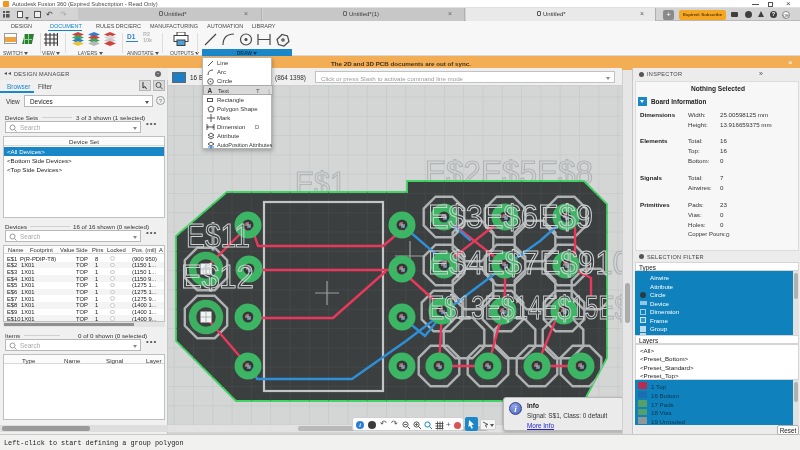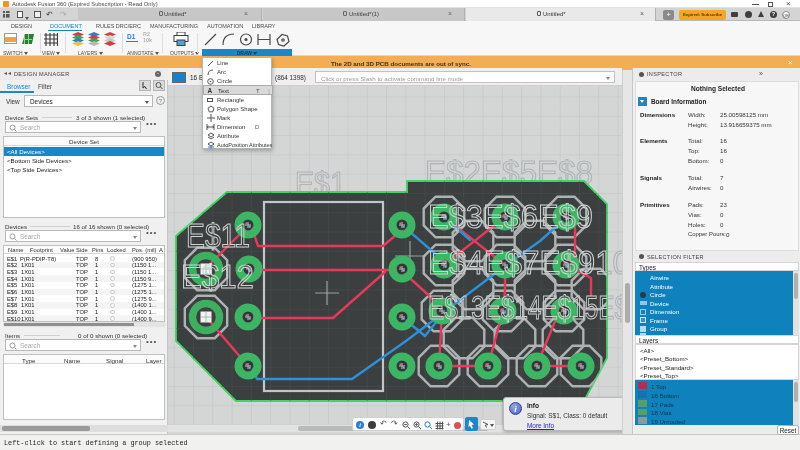--- a/index.html
+++ b/index.html
@@ -131,21 +131,21 @@
   </svg>
   <div class="abs" style="left:202px;top:18px;width:90px;height:9px;background:#1a87c9;color:#0b3a55;font-size:5px;text-align:center;line-height:9px;font-weight:bold">DRAW <span class="tdown" style="border-top-color:#0b3a55"></span></div>
 </div>
 
 <div class="abs" style="left:0;top:56px;width:800px;height:14px;background:#f3ae55">
   <span class="abs" style="left:331px;top:3.5px;font-size:6.2px;font-weight:bold;color:#42311a">The 2D and 3D PCB documents are out of sync.</span>
   <span class="abs" style="left:788px;top:2px;font-size:8px;color:#fff">×</span>
 </div>
 
 <div class="abs" style="left:0;top:434px;width:800px;height:16px;background:#f1f1ef;border-top:1px solid #c9c9c9">
-  <span class="abs" style="left:4px;top:4px;font-family:'Liberation Mono',monospace;font-size:6.8px;color:#222">Left-click to start defining a group selected</span>
+  <span class="abs" style="left:4px;top:4px;font-family:'Liberation Mono',monospace;font-size:6.8px;color:#222">Left-click to start defining a group polygon</span>
 </div>
 
 <div class="abs" style="left:202px;top:57px;width:70px;height:92px;background:#fff;border:1px solid #b5b5b5;box-shadow:1px 2px 4px rgba(0,0,0,.25);z-index:50">
   <div class="abs" style="left:0;top:0;width:70px;height:9px">
       <svg class="abs" style="left:4px;top:1.5px" width="7" height="7">
         <path d="M1 6L6 1" stroke="#555" fill="none"></path>
       </svg>
       <span class="abs" style="left:14px;top:1.5px;font-size:6px;color:#333">Line</span>
     </div>
   <div class="abs" style="left:0;top:9px;width:70px;height:9px">

